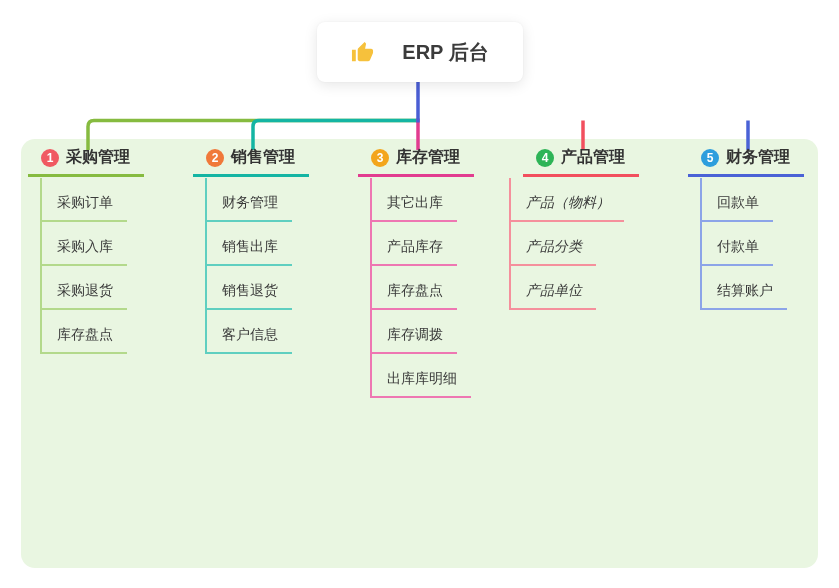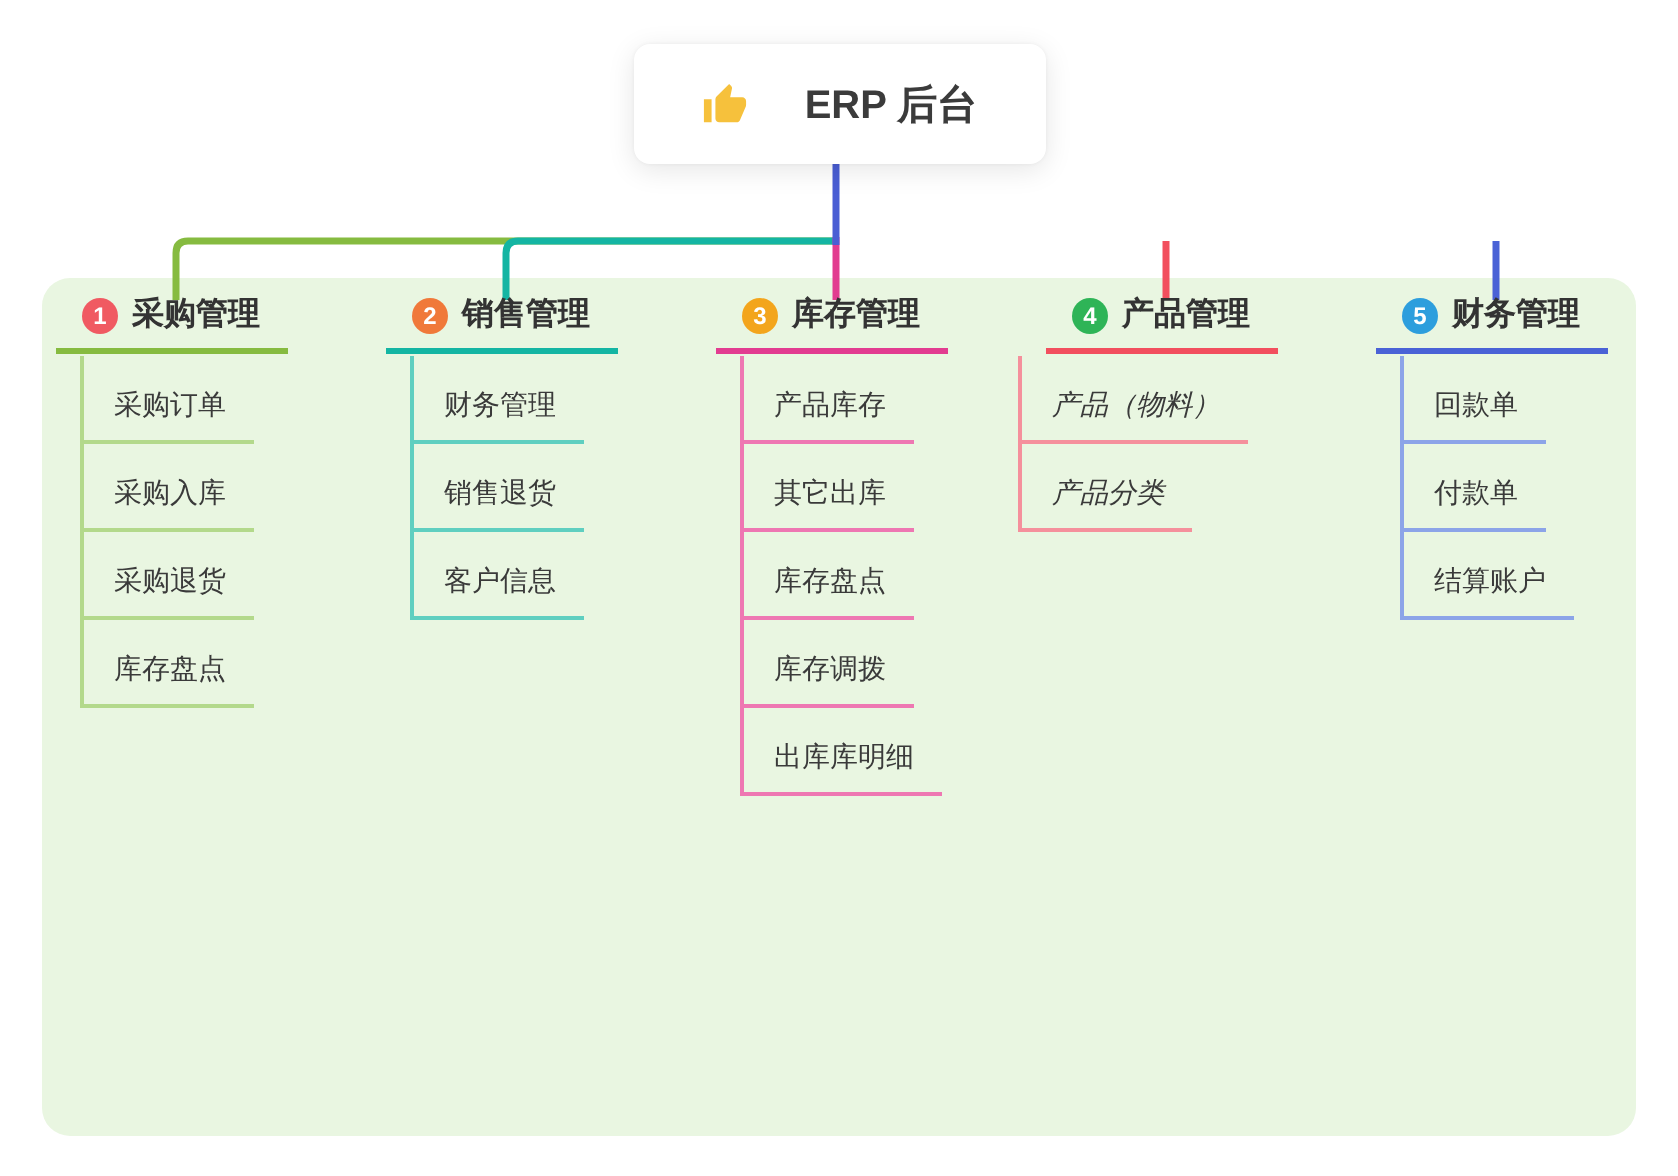--- a/index.html
+++ b/index.html
@@ -67,41 +67,43 @@
         <div class="item">采购入库</div>
         <div class="item">采购退货</div>
         <div class="item">库存盘点</div>
       </div>
       <div class="col-header" style="left: 193px; --line: #14b5a3;">
         <span class="badge" style="--badge: #f0793a;">2</span>
         <span>销售管理</span>
       </div>
       <div class="col-items" style="left: 205px; --light: #5fcfc0;">
         <div class="item">财务管理</div>
+        <div class="item">销售出库</div>
         <div class="item">销售退货</div>
         <div class="item">客户信息</div>
       </div>
       <div class="col-header" style="left: 358px; --line: #e23c90;">
         <span class="badge" style="--badge: #f3a51c;">3</span>
         <span>库存管理</span>
       </div>
       <div class="col-items" style="left: 370px; --light: #ee77b2;">
+        <div class="item">其它出库</div>
         <div class="item">产品库存</div>
-        <div class="item">其它出库</div>
         <div class="item">库存盘点</div>
         <div class="item">库存调拨</div>
         <div class="item">出库库明细</div>
       </div>
       <div class="col-header" style="left: 523px; --line: #f24f5e;">
         <span class="badge" style="--badge: #2eb457;">4</span>
         <span>产品管理</span>
       </div>
       <div class="col-items" style="left: 509px; font-style: italic; --light: #f5909c;">
         <div class="item">产品（物料）</div>
         <div class="item">产品分类</div>
+        <div class="item">产品单位</div>
       </div>
       <div class="col-header" style="left: 688px; --line: #4a62d6;">
         <span class="badge" style="--badge: #2d9edd;">5</span>
         <span>财务管理</span>
       </div>
       <div class="col-items" style="left: 700px; --light: #8ca4e8;">
         <div class="item">回款单</div>
         <div class="item">付款单</div>
         <div class="item">结算账户</div>
       </div>

